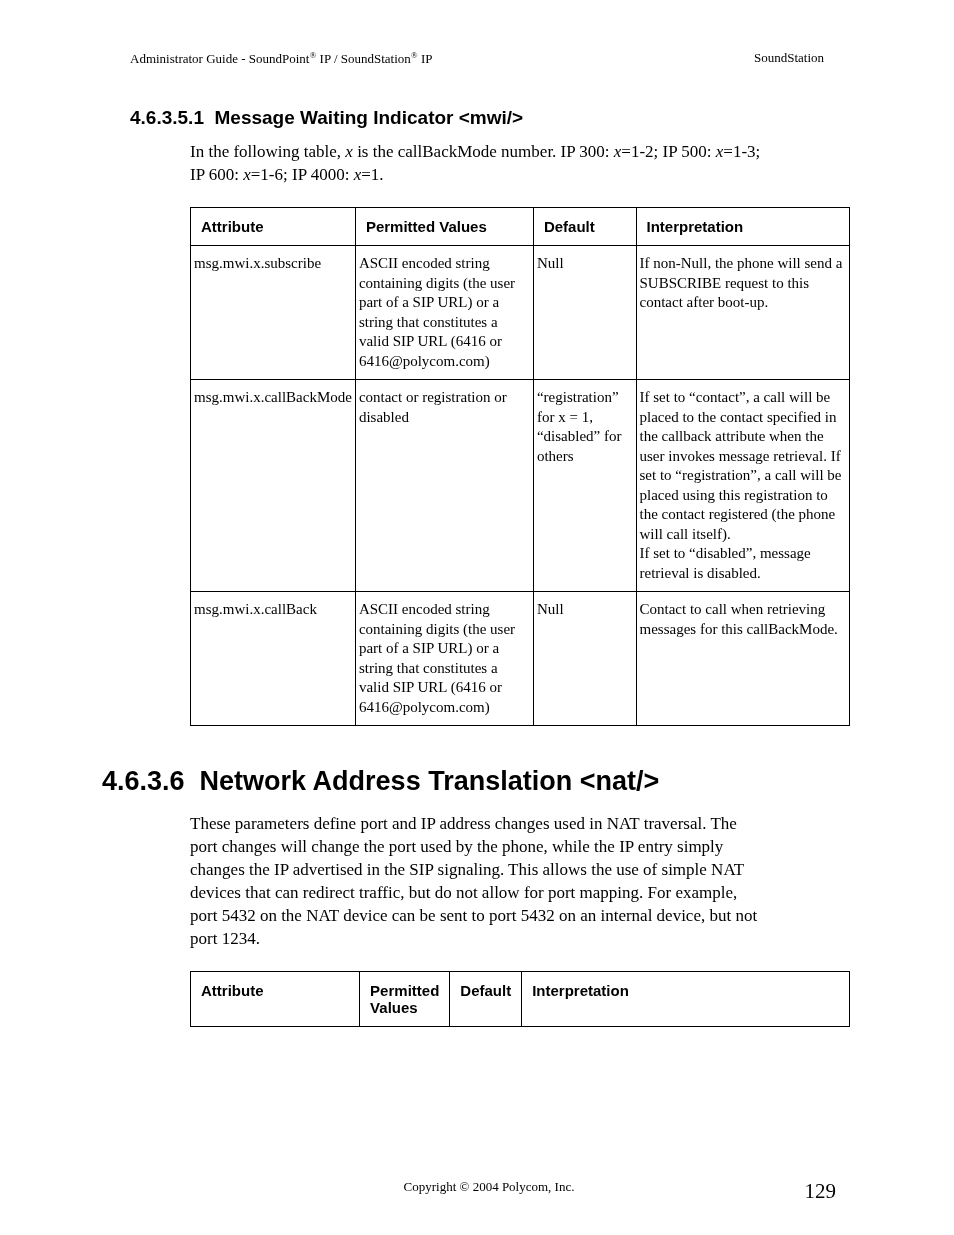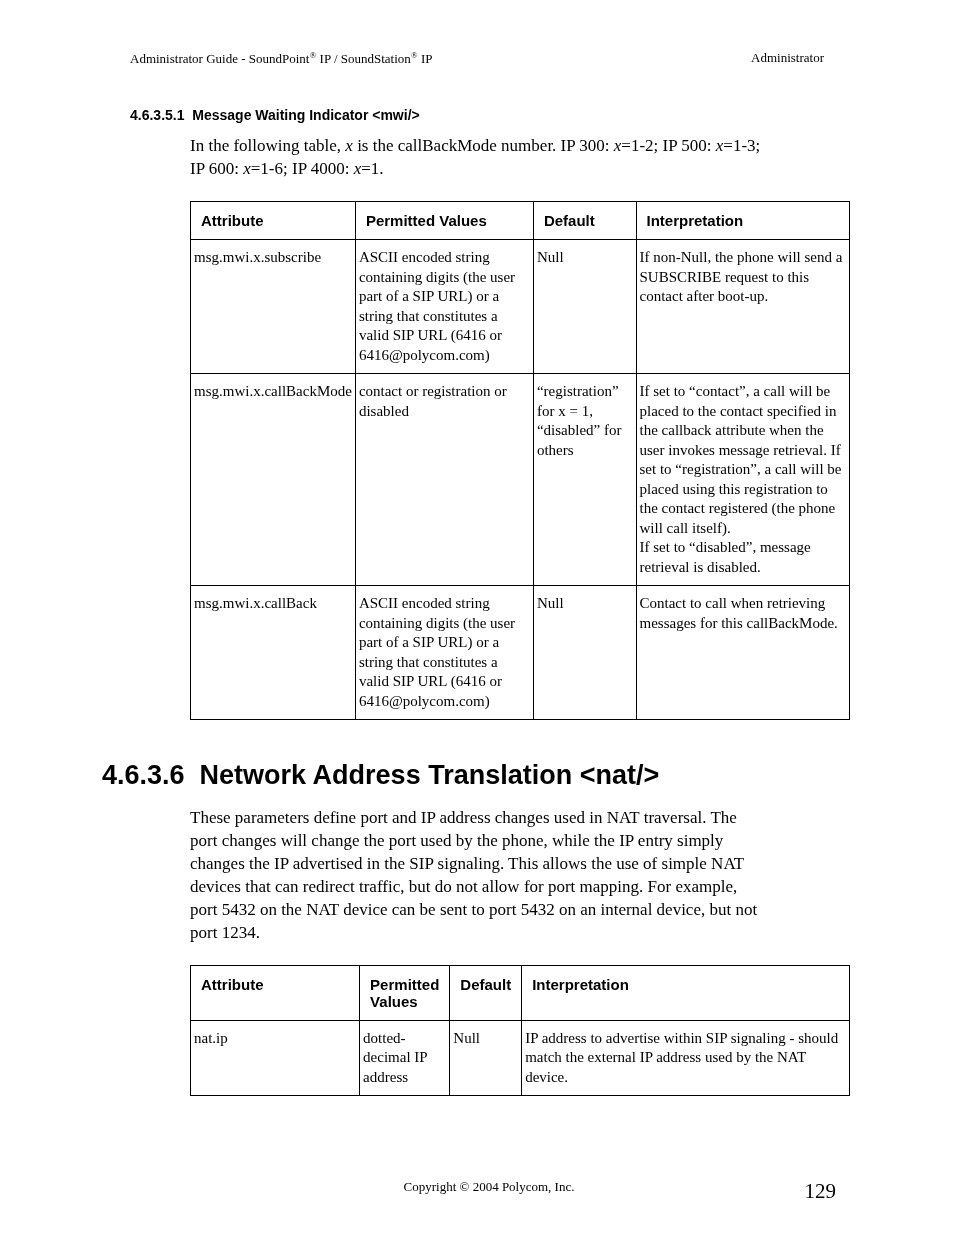--- a/index.html
+++ b/index.html
@@ -19,21 +19,21 @@
   .header-row {
     display: flex;
     justify-content: space-between;
     font-size: 13px;
     margin: 0 40px 40px 40px;
   }
   .sup { font-size: 9px; vertical-align: super; }
   h2.section {
     font-family: Futura, "Trebuchet MS", Arial, sans-serif;
     font-weight: bold;
-    font-size: 14px;
+    font-size: 19px;
     margin: 10px 40px 12px 40px;
   }
   h2.section-lg {
     font-family: Futura, "Trebuchet MS", Arial, sans-serif;
     font-weight: bold;
     font-size: 27px;
     margin: 40px 0 16px 12px;
   }
   .body-text {
     font-size: 17px;
@@ -78,21 +78,21 @@
 </style>
 </head>
 <body>
 
 <div class="page">
 
   <div class="header-row">
     <span>
       <span>Administrator Guide - SoundPoint</span><span class="sup">®</span><span> IP / SoundStation</span><span class="sup">®</span><span> IP</span>
     </span>
-    <span>Administrator</span>
+    <span>SoundStation</span>
   </div>
 
   <h2 class="section">
     <span>4.6.3.5.1</span>&nbsp;&nbsp;<span>Message Waiting Indicator &lt;mwi/&gt;</span>
   </h2>
 
   <p class="body-text">
     <span>In the following table, </span><span class="ital">x</span><span> is the callBackMode number.  IP 300: </span><span class="ital">x</span><span>=1-2; IP 500: </span><span class="ital">x</span><span>=1-3; IP 600: </span><span class="ital">x</span><span>=1-6; IP 4000: </span><span class="ital">x</span><span>=1.</span>
   </p>
 
@@ -145,26 +145,20 @@
         <col style="width:70px">
         <col style="width:330px">
     </colgroup>
     <tbody>
         <tr>
       <th>Attribute</th>
       <th>Permitted Values</th>
       <th>Default</th>
       <th>Interpretation</th>
     </tr>
-    <tr>
-      <td>nat.ip</td>
-      <td>dotted-decimal IP address</td>
-      <td>Null</td>
-      <td>IP address to advertise within SIP signaling - should match the external IP address used by the NAT device.</td>
-    </tr>
   </tbody>
     </table>
 
   <div class="footer">
     <span>Copyright © 2004 Polycom, Inc.</span>
     <span class="pn">129</span>
   </div>
 
 </div>
 

